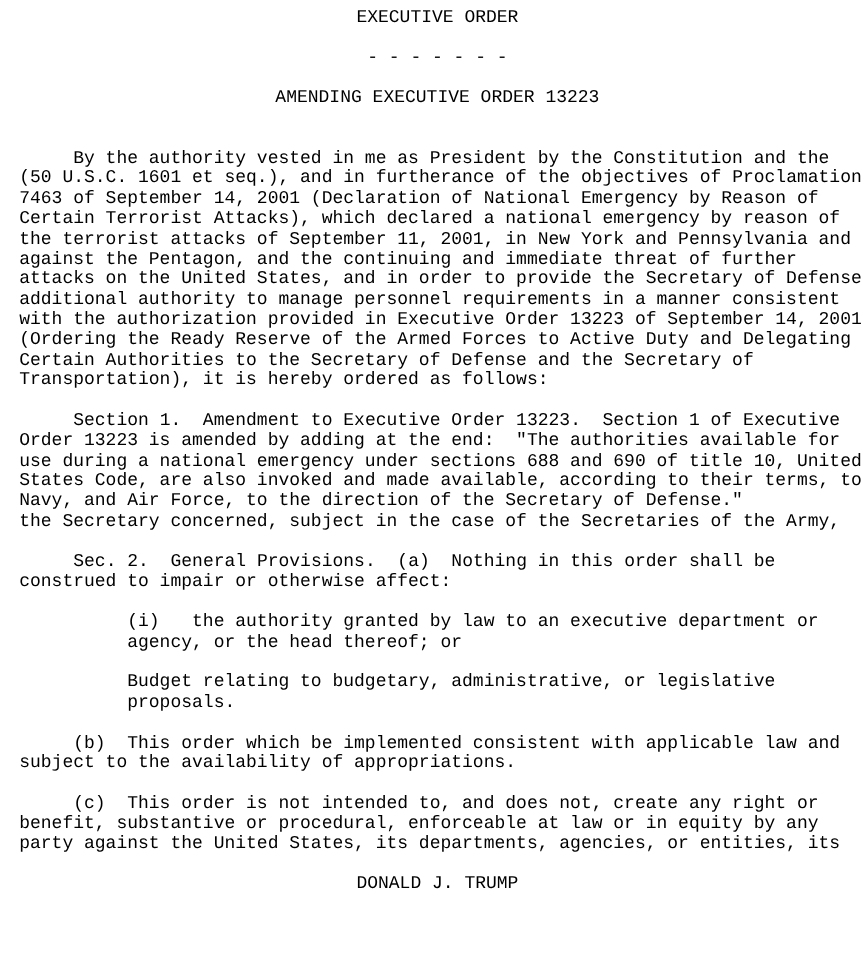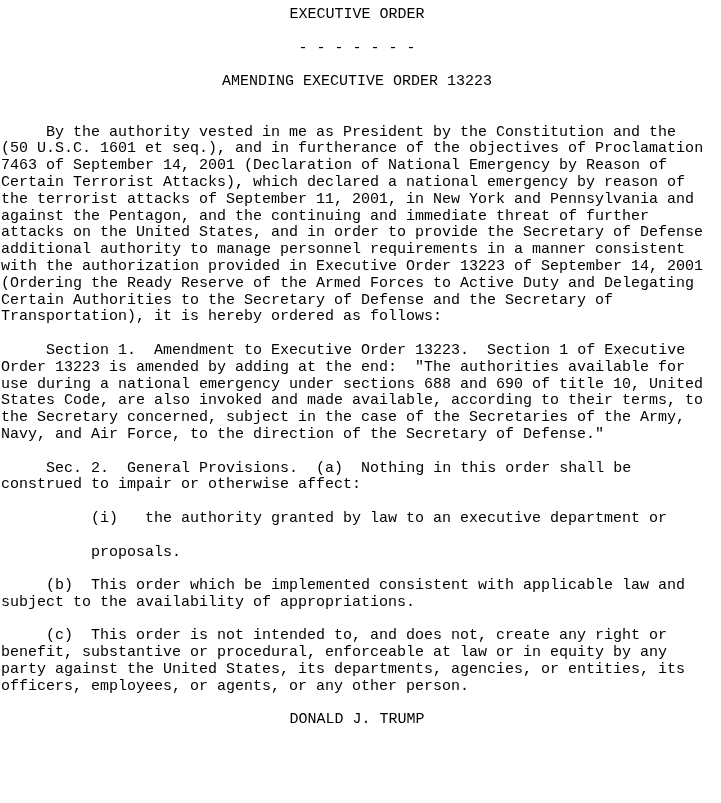--- a/index.html
+++ b/index.html
@@ -7,21 +7,21 @@
     padding: 0;
     background: #ffffff;
   }
   .page {
     width: 721px;
     height: 803px;
     background: #ffffff;
     color: #000000;
     overflow: hidden;
     box-sizing: border-box;
-    padding: 7px 8px 0 1px;
+    padding: 7px 8px 0 16px;
     font-family: "Liberation Mono", "DejaVu Sans Mono", monospace;
     font-size: 15px;
     line-height: 16.8px;
   }
   .line {
     white-space: pre;
     height: 16.8px;
   }
   .line.center {
     text-align: center;
@@ -55,33 +55,34 @@
       <div class="line"><span>additional authority to manage personnel requirements in a manner consistent</span></div>
       <div class="line"><span>with the authorization provided in Executive Order 13223 of September 14, 2001</span></div>
       <div class="line"><span>(Ordering the Ready Reserve of the Armed Forces to Active Duty and Delegating</span></div>
       <div class="line"><span>Certain Authorities to the Secretary of Defense and the Secretary of</span></div>
       <div class="line"><span>Transportation), it is hereby ordered as follows:</span></div>
       <div class="line">&nbsp;</div>
       <div class="line"><span>     </span><span class="u">Section 1</span><span>.  </span><span class="u">Amendment to Executive Order 13223</span><span>.  Section 1 of Executive</span></div>
       <div class="line"><span>Order 13223 is amended by adding at the end:  "The authorities available for</span></div>
       <div class="line"><span>use during a national emergency under sections 688 and 690 of title 10, United</span></div>
       <div class="line"><span>States Code, are also invoked and made available, according to their terms, to</span></div>
+      <div class="line"><span>Navy, and Air Force, to the direction of the Secretary of Defense."</span></div>
       <div class="line"><span>the Secretary concerned, subject in the case of the Secretaries of the Army,</span></div>
-      <div class="line"><span>Navy, and Air Force, to the direction of the Secretary of Defense."</span></div>
       <div class="line">&nbsp;</div>
       <div class="line"><span>     </span><span class="u">Sec</span><span>. </span><span class="u">2</span><span>.  </span><span class="u">General Provisions</span><span>.  (a)  Nothing in this order shall be</span></div>
       <div class="line"><span>construed to impair or otherwise affect:</span></div>
       <div class="line">&nbsp;</div>
       <div class="line"><span>          (i)   the authority granted by law to an executive department or</span></div>
+      <div class="line"><span>          agency, or the head thereof; or</span></div>
       <div class="line">&nbsp;</div>
+      <div class="line"><span>          Budget relating to budgetary, administrative, or legislative</span></div>
       <div class="line"><span>          proposals.</span></div>
       <div class="line">&nbsp;</div>
       <div class="line"><span>     (b)  This order which be implemented consistent with applicable law and</span></div>
       <div class="line"><span>subject to the availability of appropriations.</span></div>
       <div class="line">&nbsp;</div>
       <div class="line"><span>     (c)  This order is not intended to, and does not, create any right or</span></div>
       <div class="line"><span>benefit, substantive or procedural, enforceable at law or in equity by any</span></div>
       <div class="line"><span>party against the United States, its departments, agencies, or entities, its</span></div>
-      <div class="line"><span>officers, employees, or agents, or any other person.</span></div>
       <div class="line">&nbsp;</div>
       <div class="line center"><span>DONALD J. TRUMP</span></div>
     </div>
 </div>
 
 </body></html>

